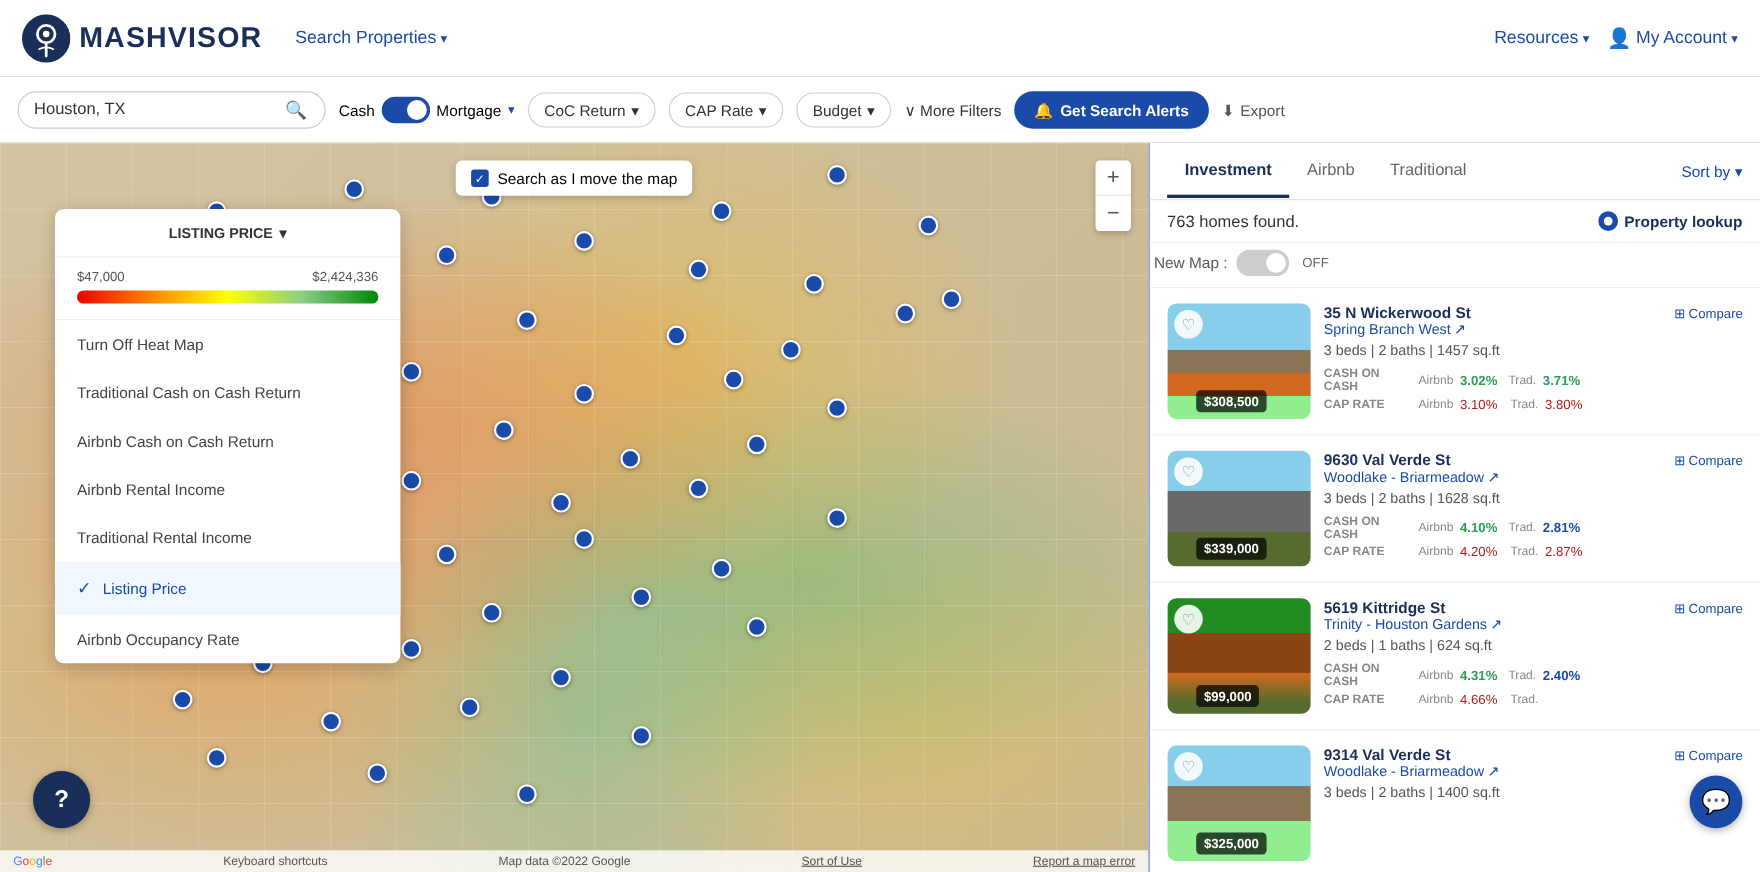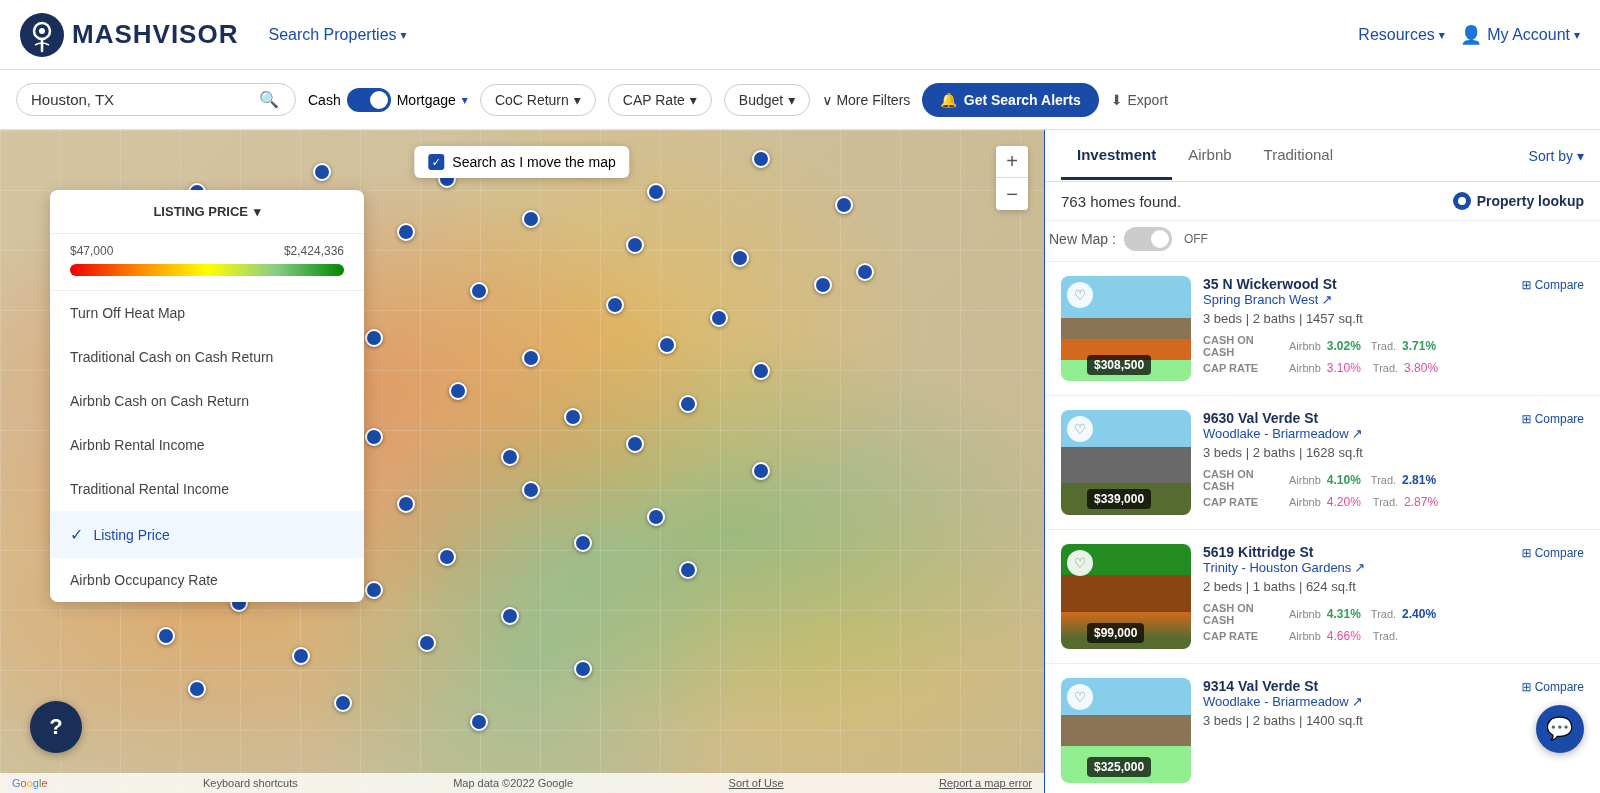--- a/index.html
+++ b/index.html
@@ -250,21 +250,21 @@
       cursor: pointer; font-size: 14px; color: #888;
     }
 
     .prop-info { flex: 1; min-width: 0; }
     .prop-address { font-size: 14px; font-weight: 600; color: #1a2e5a; }
     .prop-neighborhood { font-size: 13px; color: #1a4ba8; cursor: pointer; display: flex; align-items: center; gap: 3px; margin-bottom: 4px; }
     .prop-details { font-size: 13px; color: #555; margin-bottom: 8px; }
     .prop-metrics { font-size: 12px; }
     .metric-row { display: flex; align-items: center; gap: 6px; margin-bottom: 3px; }
     .metric-label { color: #888; font-weight: 600; font-size: 11px; width: 80px; }
-    .metric-val { color: #ec4899; font-size: 12px; margin-right: 6px; }
+    .metric-val { color: #b91c1c; font-size: 12px; margin-right: 6px; }
     .metric-val-green { color: #2e9e5a; font-size: 12px; font-weight: 600; margin-right: 4px; }
     .metric-val-blue { color: #1a4ba8; font-size: 12px; font-weight: 600; margin-right: 4px; }
     .airbnb-label { color: #888; font-size: 11px; }
     .trad-label { color: #888; font-size: 11px; }
 
     .compare-btn {
       color: #1a4ba8; font-size: 12px; cursor: pointer; display: flex; align-items: center; gap: 3px;
       white-space: nowrap; flex-shrink: 0; align-self: flex-start; margin-top: 2px;
     }
 

